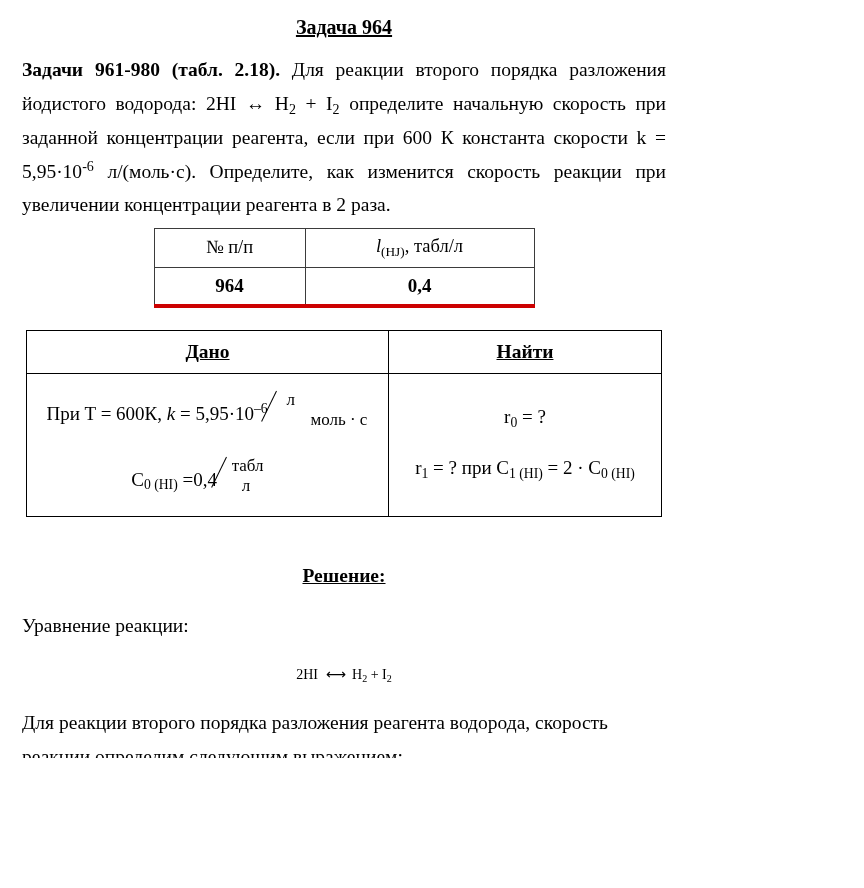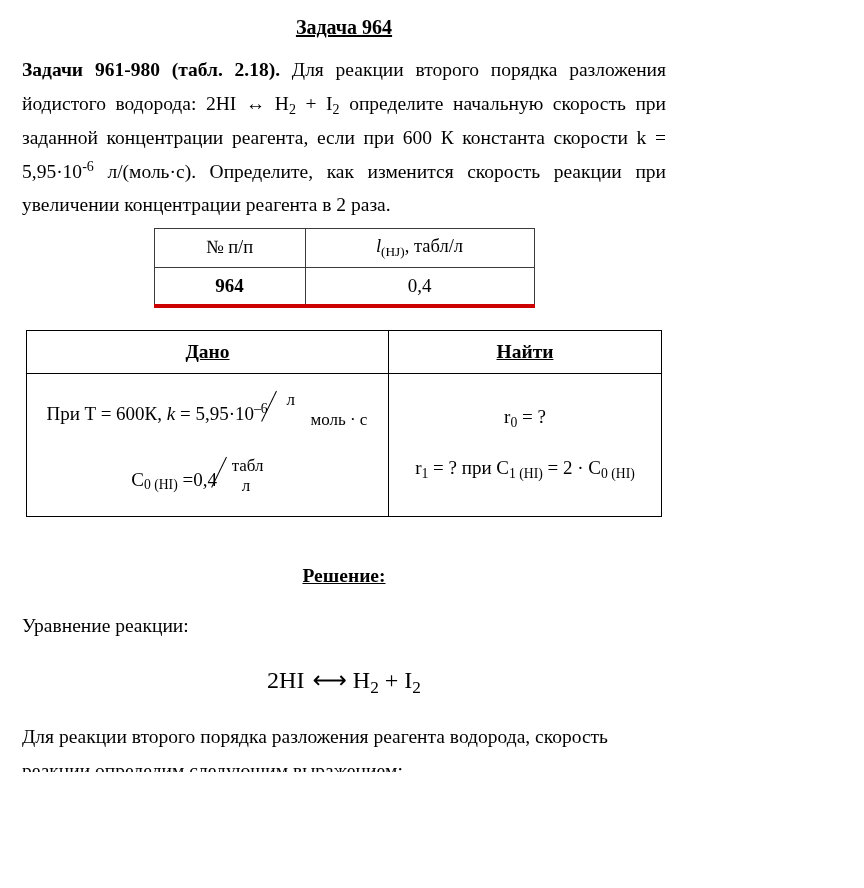--- a/index.html
+++ b/index.html
@@ -63,21 +63,21 @@
     vertical-align: middle;
   }
   table.small-table tr.head td {
     font-size: 18.5px;
   }
   table.small-table tr.data td {
     font-weight: bold;
     border-bottom: 4px solid #cc0000;
   }
   table.small-table tr.data td.val {
-    font-weight: normal;
+    font-weight: bold;
   }
   .col-a { width: 118px; }
   .col-b { width: 196px; }
   .ital { font-style: italic; }
   
   .gf-wrap {
     margin: 22px 26px 0 26px;
   }
   table.gf {
     width: 100%;
@@ -146,21 +146,21 @@
   .solution-title {
     text-align: center;
     font-weight: bold;
     font-size: 19.5px;
     text-decoration: underline;
     margin-top: 48px;
     margin-bottom: 22px;
   }
   .eq-center {
     text-align: center;
-    font-size: 24px;
+    font-size: 14px;
     margin-top: 24px;
     margin-bottom: 22px;
   }
   .arrow {
     display: inline-block;
     margin: 0 8px;
     letter-spacing: -2px;
   }
   .clipped {
     overflow: hidden;

